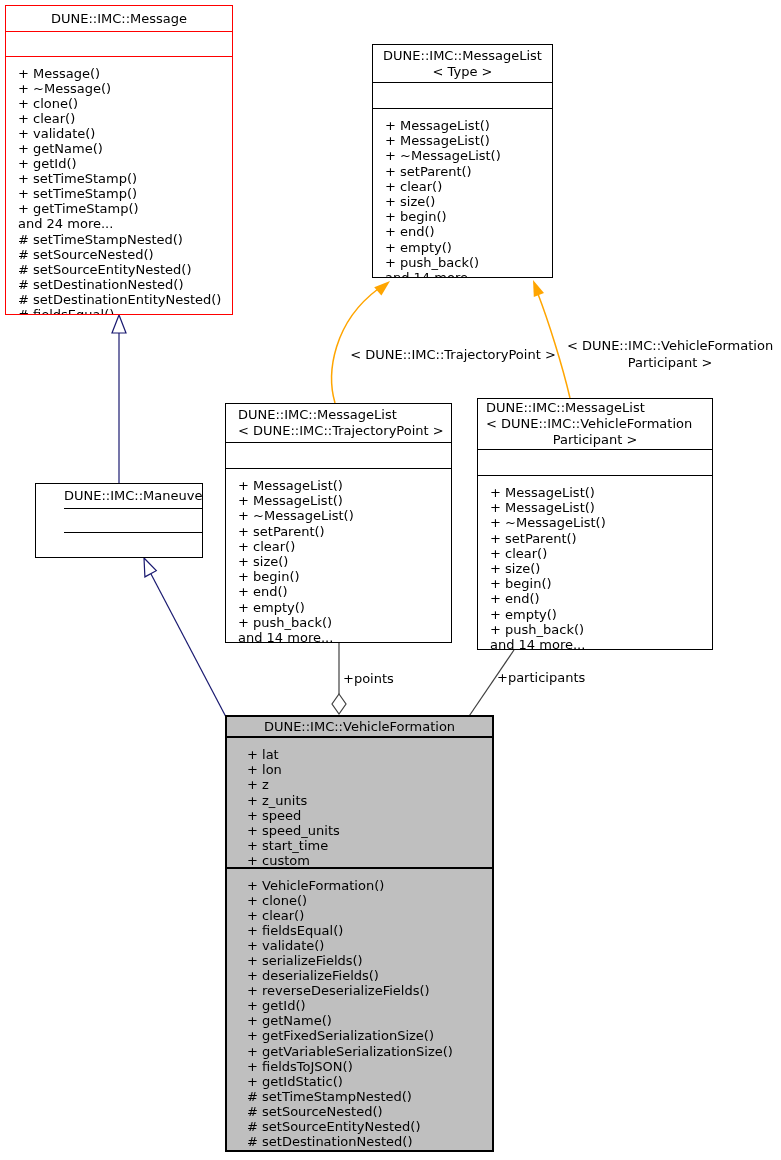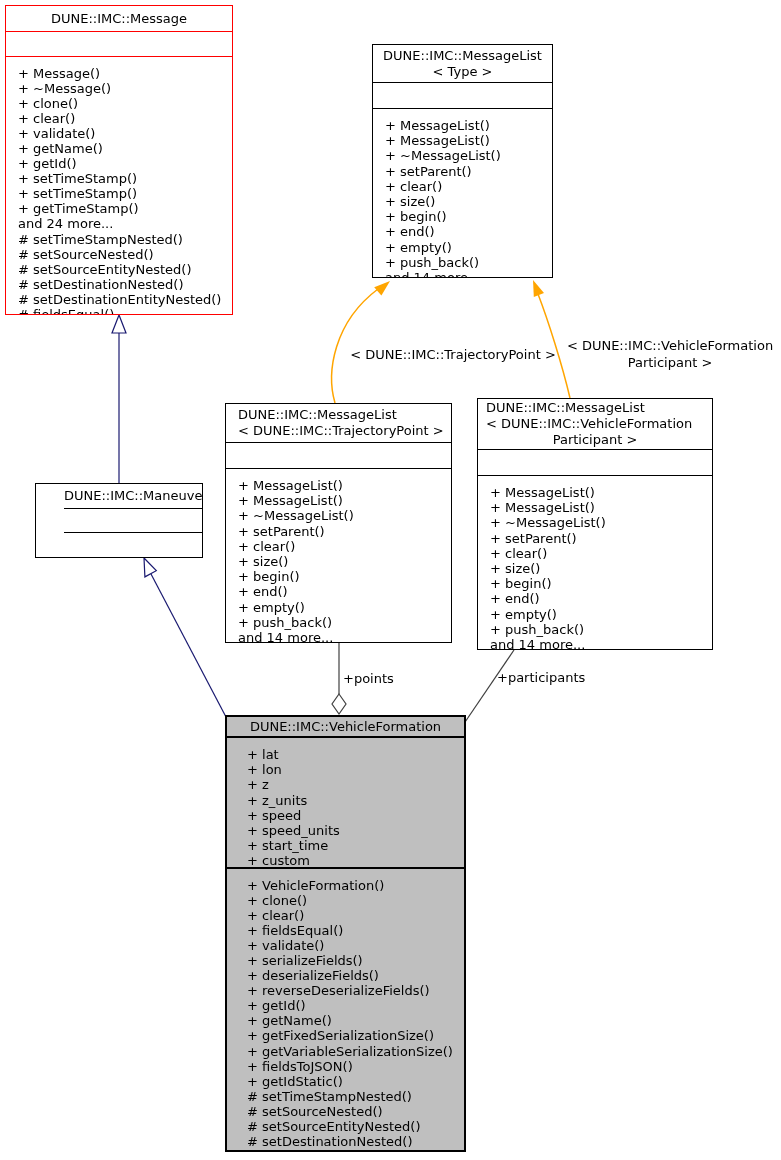--- a/index.html
+++ b/index.html
@@ -88,21 +88,21 @@
   <div class="cls" style="left:477px; top:398px; width:236px; height:252px;">
     <div class="sec title" style="height:51px;">
       <span class="tl left">DUNE::IMC::MessageList</span>
       <span class="tl left">&lt; DUNE::IMC::VehicleFormation</span>
       <span class="tl center">Participant &gt;</span>
     </div>
     <div class="sec" style="height:26px;"></div>
     <div class="sec members"><div>+ MessageList()</div><div>+ MessageList()</div><div>+ ~MessageList()</div><div>+ setParent()</div><div>+ clear()</div><div>+ size()</div><div>+ begin()</div><div>+ end()</div><div>+ empty()</div><div>+ push_back()</div><div>and 14 more...</div></div>
   </div>
 
-  <div class="cls gray" style="left:225px; top:715px; width:241px; height:437px;">
+  <div class="cls gray" style="left:225px; top:715px; width:269px; height:437px;">
     <div class="sec title" style="height:21px;">DUNE::IMC::VehicleFormation</div>
     <div class="sec members" style="height:124px;"><div>+ lat</div><div>+ lon</div><div>+ z</div><div>+ z_units</div><div>+ speed</div><div>+ speed_units</div><div>+ start_time</div><div>+ custom</div></div>
     <div class="sec members tight"><div>+ VehicleFormation()</div><div>+ clone()</div><div>+ clear()</div><div>+ fieldsEqual()</div><div>+ validate()</div><div>+ serializeFields()</div><div>+ deserializeFields()</div><div>+ reverseDeserializeFields()</div><div>+ getId()</div><div>+ getName()</div><div>+ getFixedSerializationSize()</div><div>+ getVariableSerializationSize()</div><div>+ fieldsToJSON()</div><div>+ getIdStatic()</div><div># setTimeStampNested()</div><div># setSourceNested()</div><div># setSourceEntityNested()</div><div># setDestinationNested()</div><div># setDestinationEntityNested()</div></div>
   </div>
 
   <div class="edge-label center" style="left:350px; top:347px; width:206px;">&lt; DUNE::IMC::TrajectoryPoint &gt;</div>
   <div class="edge-label center" style="left:564px; top:338px; width:212px;">
     <div>&lt; DUNE::IMC::VehicleFormation</div>
     <div>Participant &gt;</div>
   </div>

